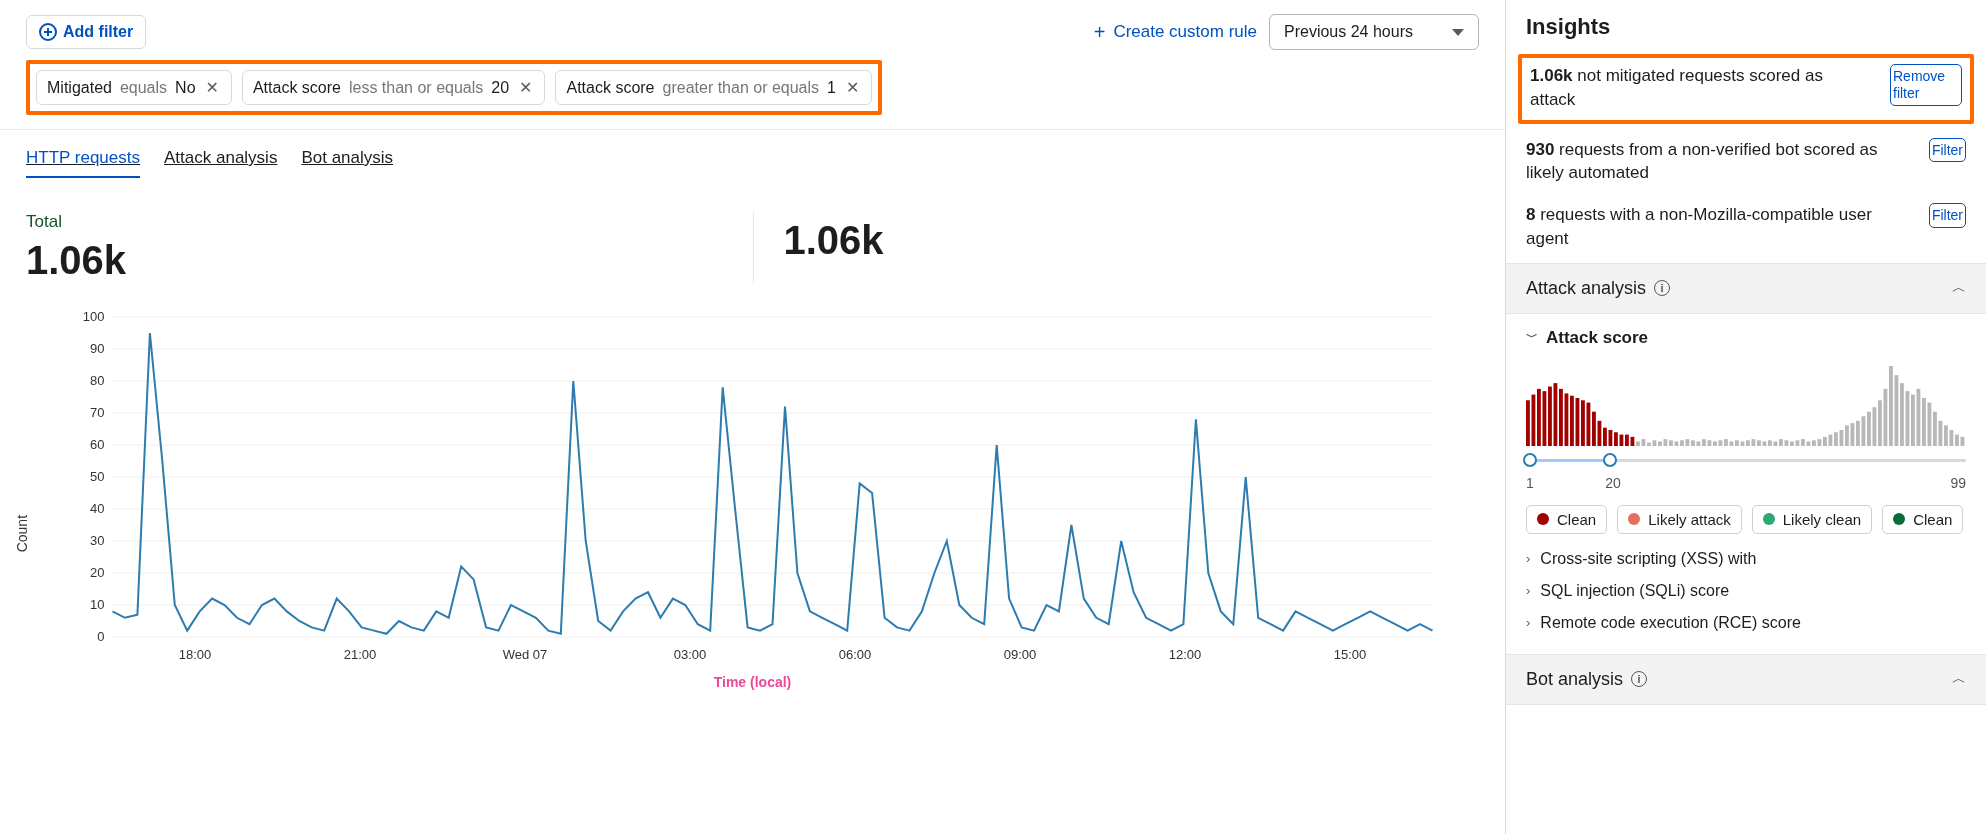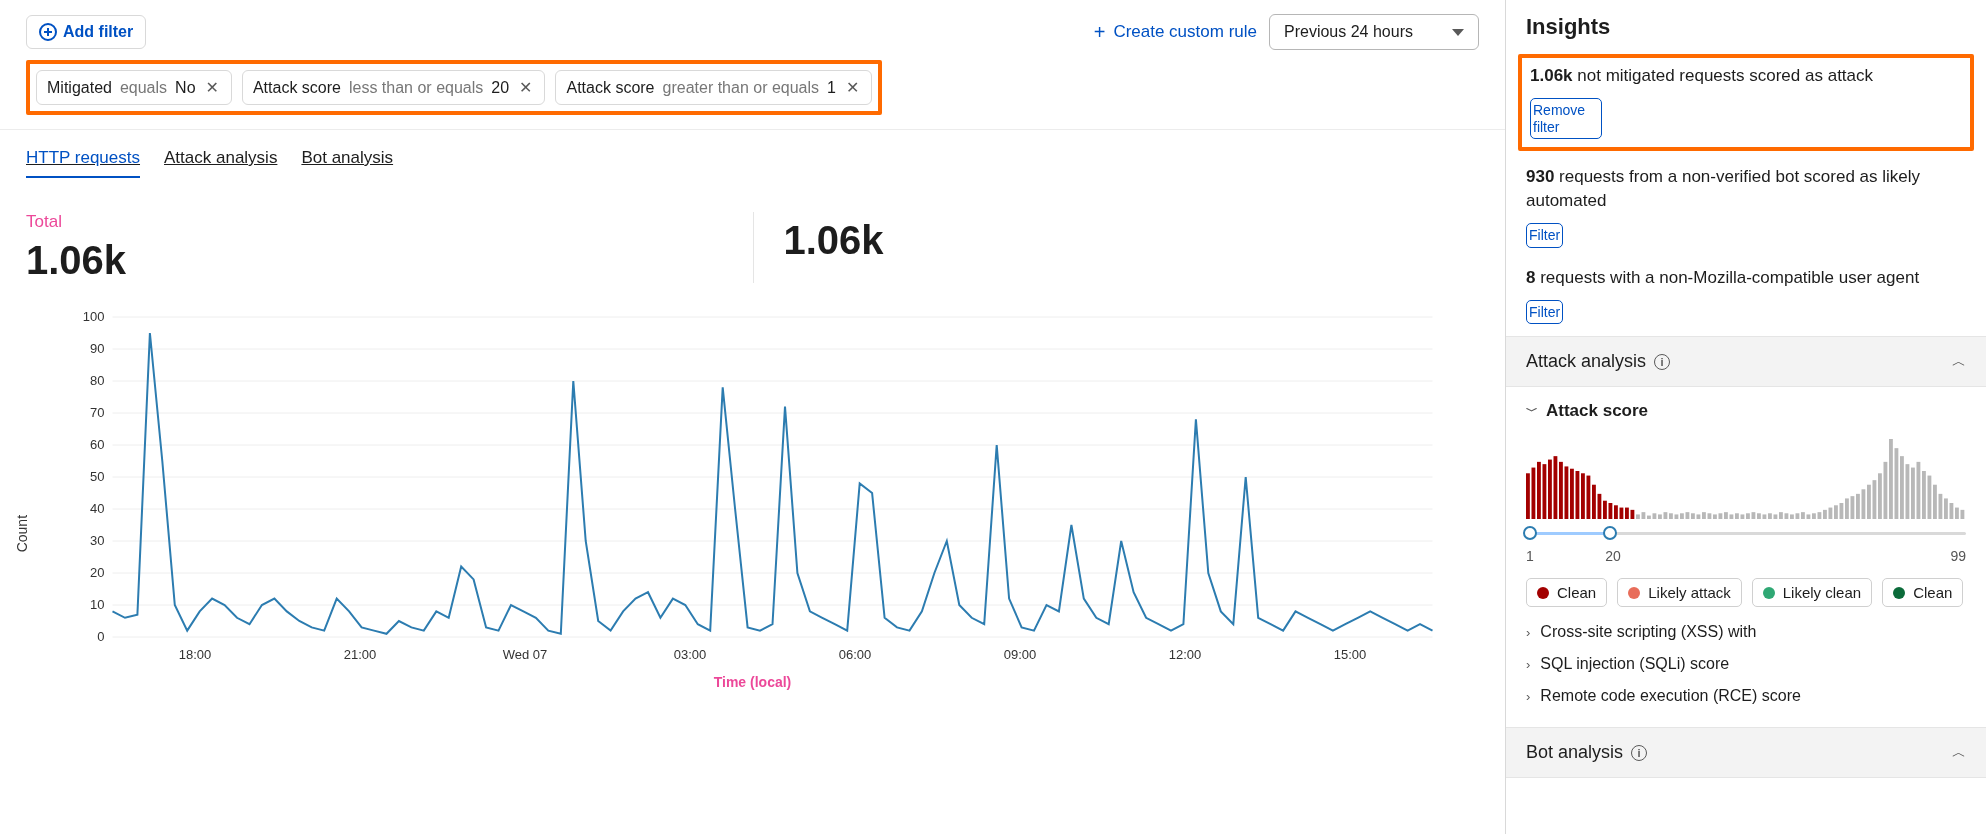--- a/index.html
+++ b/index.html
@@ -28,34 +28,34 @@
 .chip .op { color: #777; }
 .chip .close { font-size: 16px; color: #595959; cursor: pointer; padding: 0 2px; }
 
 .tabs { display: flex; gap: 24px; padding: 18px 26px 0 26px; border-top: 1px solid #ececec; margin-top: 14px; font-size: 17px; text-decoration: underline; }
 .tab { padding-bottom: 8px; color: #1d1d1d; cursor: pointer; }
 .tab.active { color: #0051c3; border-bottom: 2px solid #0051c3; font-weight: 500; }
 
 .totals { display: flex; padding: 34px 26px 0 26px; gap: 0; }
 .total-block { flex: 0 0 50%; }
 .total-block.sep { border-left: 1px solid #e5e5e5; padding-left: 30px; }
-.total-label { font-size: 17px; color: #ec4899; display: flex; align-items: center; gap: 10px; }
+.total-label { font-size: 17px; color: #14532d; display: flex; align-items: center; gap: 10px; }
 .dot { width: 12px; height: 12px; border-radius: 50%; display: inline-block; }
 .dot.blue { background: #2c7cb0; }
 .underline-dotted { border-bottom: 2px dotted #666; padding-bottom: 1px; }
 .total-value { font-size: 40px; font-weight: 700; margin-top: 6px; }
 
 .chart-zone { position: relative; margin: 24px 26px 0 26px; flex: 1; }
 .chart-svg { width: 100%; height: 360px; }
 .ylabel { position: absolute; left: -12px; top: 50%; transform: rotate(-90deg) translateX(50%); transform-origin: left top; font-size: 14px; color: #333; }
 .xlabel { text-align: center; font-size: 14px; color: #ec4899; margin-top: 4px; font-weight: bold; }
 
 
 .side-h { font-size: 22px; font-weight: 700; padding: 14px 20px 14px 20px; }
-.insight-row { padding: 6px 20px 12px 20px; display: flex; align-items: flex-start; gap: 10px; flex-direction: column; }
+.insight-row { padding: 6px 20px 12px 20px; display: flex; align-items: flex-start; gap: 20px; }
 .insight-row.highlight { border: 4px solid #ff6a00; margin: 0 12px 8px 12px; padding: 6px 8px 8px 8px; border-radius: 2px; }
 .insight-text { flex: 1; font-size: 17px; line-height: 1.4; }
 .insight-text b { font-weight: 700; }
 .mini-btn { border: 1px solid #0051c3; color: #0051c3; background: #fff; border-radius: 5px; padding: 3px 2px; font-size: 14px; cursor: pointer; text-align: left; line-height: 1.2; }
 .mini-btn.twoline { width: 72px; }
 
 .collapsible { background: #f3f3f3; padding: 14px 20px; font-size: 18px; font-weight: 500; display: flex; align-items: center; gap: 8px; border-top: 1px solid #e5e5e5; border-bottom: 1px solid #e5e5e5; cursor: pointer; }
 .collapsible .chev { margin-left: auto; font-size: 14px; color: #595959; }
 .info-icon { width: 16px; height: 16px; border: 1.5px solid #595959; border-radius: 50%; display: inline-flex; align-items: center; justify-content: center; font-size: 11px; color: #595959; font-weight: 600; }
 

